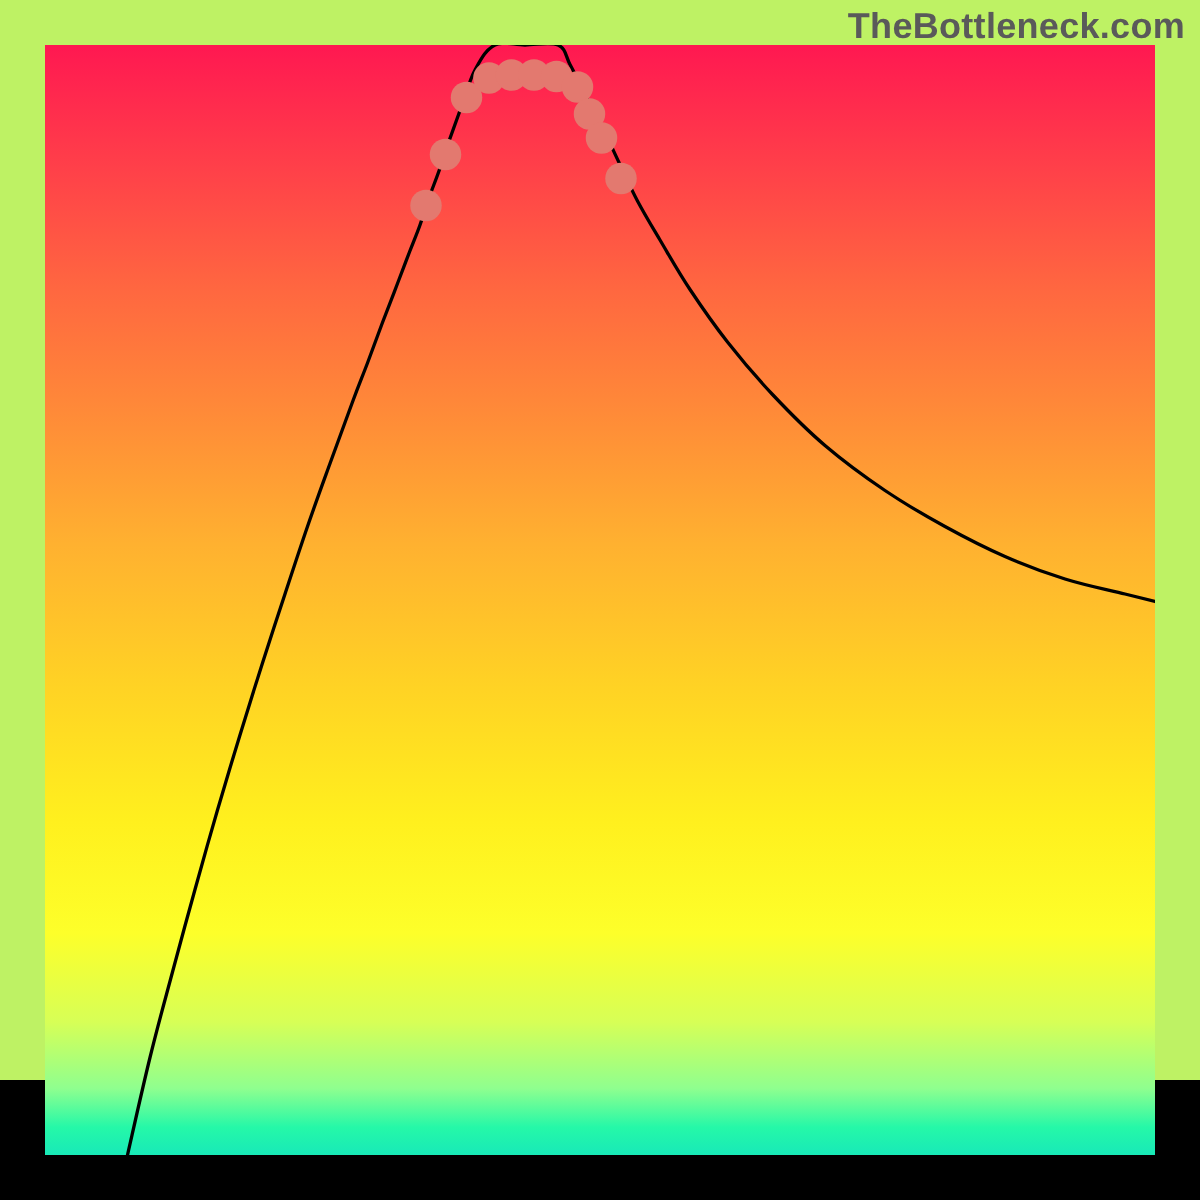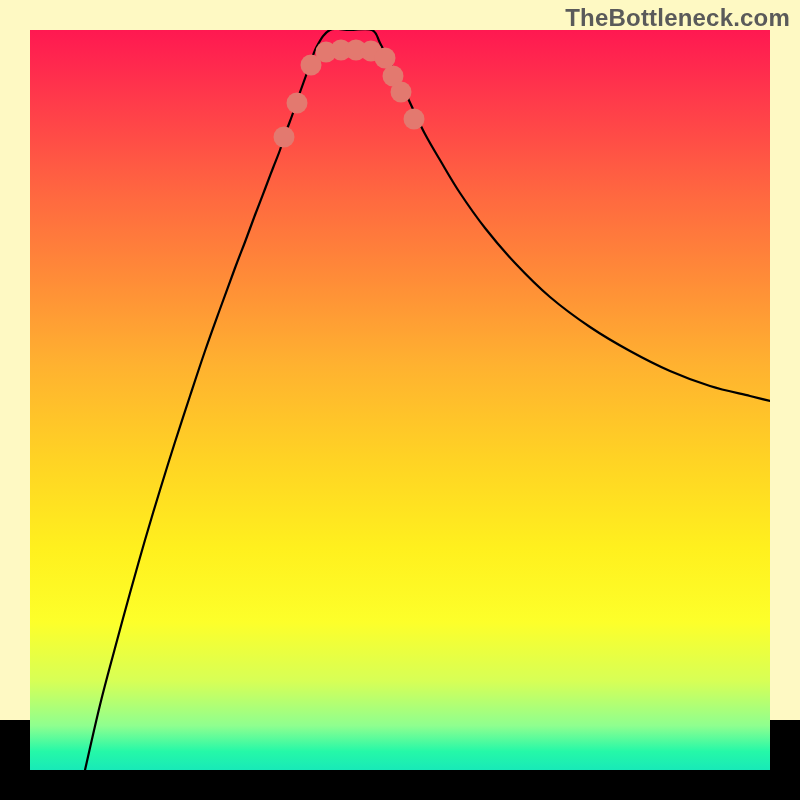--- a/index.html
+++ b/index.html
@@ -9,21 +9,21 @@
     height: 800px;
     background: #000;
     overflow: hidden;
   }
   .frame {
     position: absolute;
     left: 0;
     top: 0;
     width: 800px;
     height: 720px;
-    background: #fef9c3;
+    background: #bef264;
   }
   .plot {
     position: absolute;
     left: 30px;
     top: 30px;
     width: 740px;
     height: 740px;
     background: linear-gradient(to bottom,
       #ff1851 0%,
       #ff3c4a 10%,

